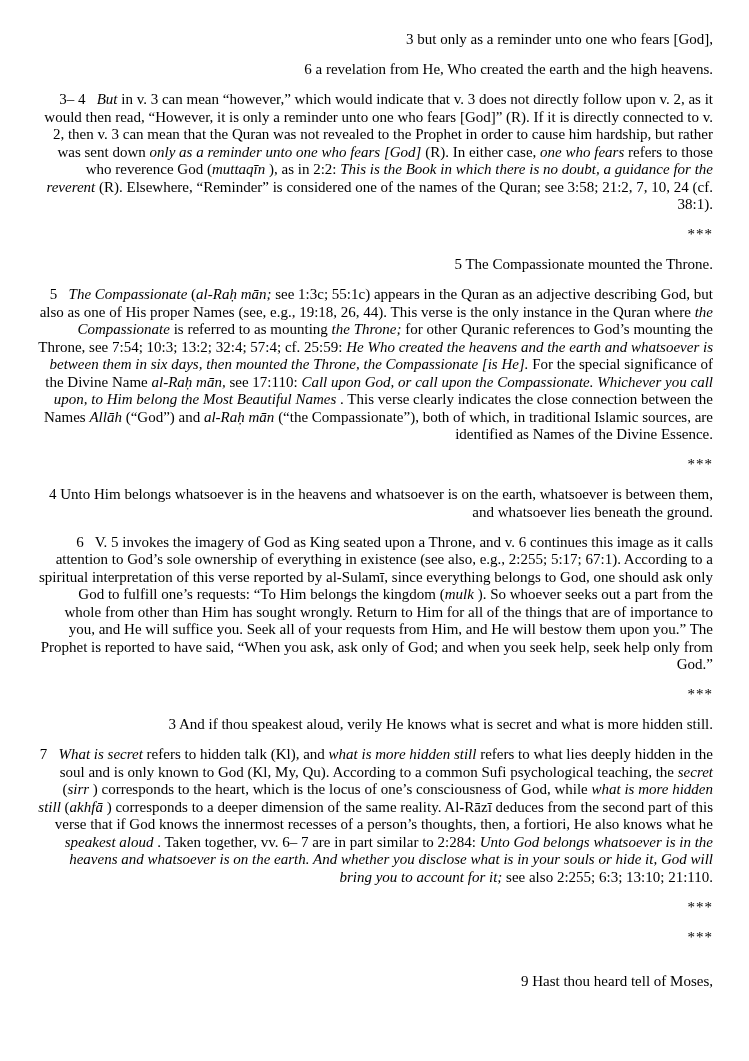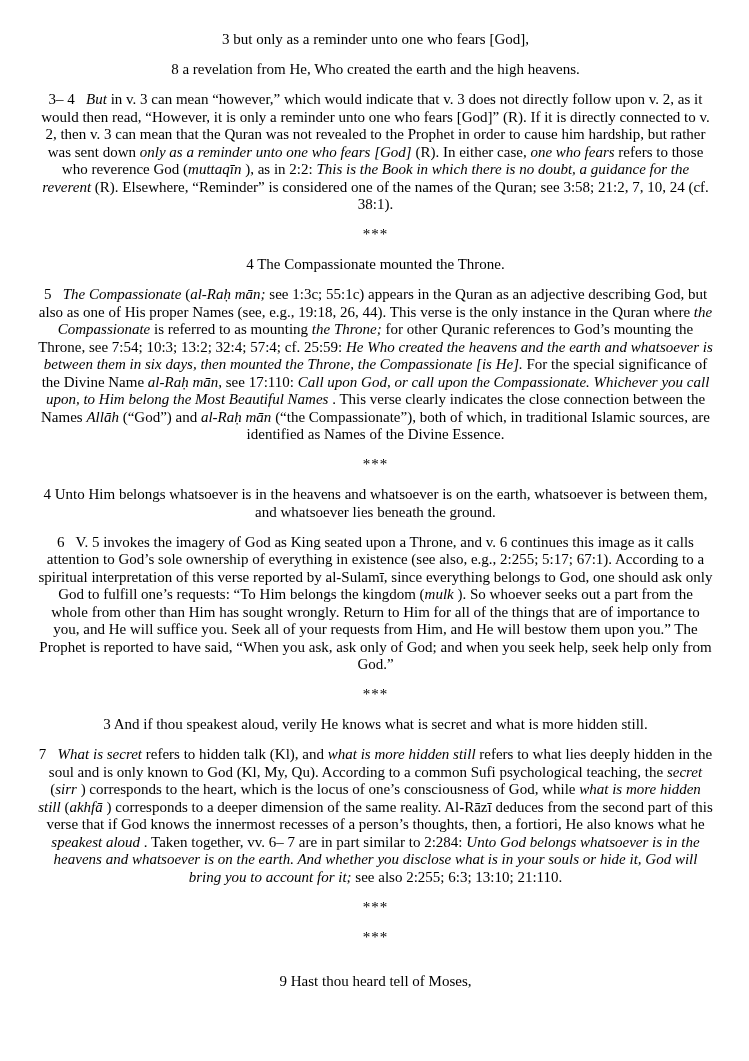--- a/index.html
+++ b/index.html
@@ -14,38 +14,38 @@
     background: #ffffff;
     padding: 31px 36px 40px 38px;
     font-family: "Liberation Serif", "DejaVu Serif", serif;
     font-size: 15px;
     line-height: 17.5px;
     color: #000000;
   }
   .page p {
     margin: 0 0 12.5px 0;
     white-space: pre-wrap;
-    text-align: center;
+    text-align: right;
   }
   .page p:last-child { margin-bottom: 0; margin-top: 27px; }
   em { font-style: italic; }
   .separator {
     letter-spacing: 1px;
   }
 </style>
 </head>
 <body>
 
 <div class="page">
   <div id="content">
       <p class="verse"><span>3 but only as a reminder unto one who fears [God],</span></p>
-      <p class="verse"><span>8 a revelation from He, Who created the earth and the high heavens.</span></p>
+      <p class="verse"><span>6 a revelation from He, Who created the earth and the high heavens.</span></p>
       <p class="commentary"><span>3– 4   </span><em>But</em><span> in v. 3 can mean “however,” which would indicate that v. 3 does not directly follow upon v. 2, as it would then read, “However, it is only a reminder unto one who fears [God]” (R). If it is directly connected to v. 2, then v. 3 can mean that the Quran was not revealed to the Prophet in order to cause him hardship, but rather was sent down </span><em>only as a reminder unto one who fears [God]</em><span> (R). In either case, </span><em>one who fears</em><span> refers to those who reverence God (</span><em>muttaqīn</em><span> ), as in 2:2: </span><em>This is the Book in which there is no doubt, a guidance for the reverent</em><span> (R). Elsewhere, “Reminder” is considered one of the names of the Quran; see 3:58; 21:2, 7, 10, 24 (cf. 38:1).</span></p>
       <p class="separator">***</p>
-      <p class="verse"><span>4 The Compassionate mounted the Throne.</span></p>
+      <p class="verse"><span>5 The Compassionate mounted the Throne.</span></p>
       <p class="commentary"><span>5   </span><em>The Compassionate</em><span> (</span><em>al-Raḥ mān;</em><span> see 1:3c; 55:1c) appears in the Quran as an adjective describing God, but also as one of His proper Names (see, e.g., 19:18, 26, 44). This verse is the only instance in the Quran where </span><em>the Compassionate</em><span> is referred to as mounting </span><em>the Throne;</em><span> for other Quranic references to God’s mounting the Throne, see 7:54; 10:3; 13:2; 32:4; 57:4; cf. 25:59: </span><em>He Who created the heavens and the earth and whatsoever is between them in six days, then mounted the Throne, the Compassionate [is He].</em><span> For the special significance of the Divine Name </span><em>al-Raḥ mān,</em><span> see 17:110: </span><em>Call upon God, or call upon the Compassionate. Whichever you call upon, to Him belong the Most Beautiful Names</em><span> . This verse clearly indicates the close connection between the Names </span><em>Allāh</em><span> (“God”) and </span><em>al-Raḥ mān</em><span> (“the Compassionate”), both of which, in traditional Islamic sources, are identified as Names of the Divine Essence.</span></p>
       <p class="separator">***</p>
       <p class="verse"><span>4 Unto Him belongs whatsoever is in the heavens and whatsoever is on the earth, whatsoever is between them, and whatsoever lies beneath the ground.</span></p>
       <p class="commentary"><span>6   V. 5 invokes the imagery of God as King seated upon a Throne, and v. 6 continues this image as it calls attention to God’s sole ownership of everything in existence (see also, e.g., 2:255; 5:17; 67:1). According to a spiritual interpretation of this verse reported by al-Sulamī, since everything belongs to God, one should ask only God to fulfill one’s requests: “To Him belongs the kingdom (</span><em>mulk</em><span> ). So whoever seeks out a part from the whole from other than Him has sought wrongly. Return to Him for all of the things that are of importance to you, and He will suffice you. Seek all of your requests from Him, and He will bestow them upon you.” The Prophet is reported to have said, “When you ask, ask only of God; and when you seek help, seek help only from God.”</span></p>
       <p class="separator">***</p>
       <p class="verse"><span>3 And if thou speakest aloud, verily He knows what is secret and what is more hidden still.</span></p>
       <p class="commentary"><span>7   </span><em>What is secret</em><span> refers to hidden talk (Kl), and </span><em>what is more hidden still</em><span> refers to what lies deeply hidden in the soul and is only known to God (Kl, My, Qu). According to a common Sufi psychological teaching, the </span><em>secret</em><span> (</span><em>sirr</em><span> ) corresponds to the heart, which is the locus of one’s consciousness of God, while </span><em>what is more hidden still</em><span> (</span><em>akhfā</em><span> ) corresponds to a deeper dimension of the same reality. Al-Rāzī deduces from the second part of this verse that if God knows the innermost recesses of a person’s thoughts, then, a fortiori, He also knows what he </span><em>speakest aloud</em><span> . Taken together, vv. 6– 7 are in part similar to 2:284: </span><em>Unto God belongs whatsoever is in the heavens and whatsoever is on the earth. And whether you disclose what is in your souls or hide it, God will bring you to account for it;</em><span> see also 2:255; 6:3; 13:10; 21:110.</span></p>
       <p class="separator">***</p>
       <p class="separator">***</p>
       <p class="verse"><span>9 Hast thou heard tell of Moses,</span></p>

